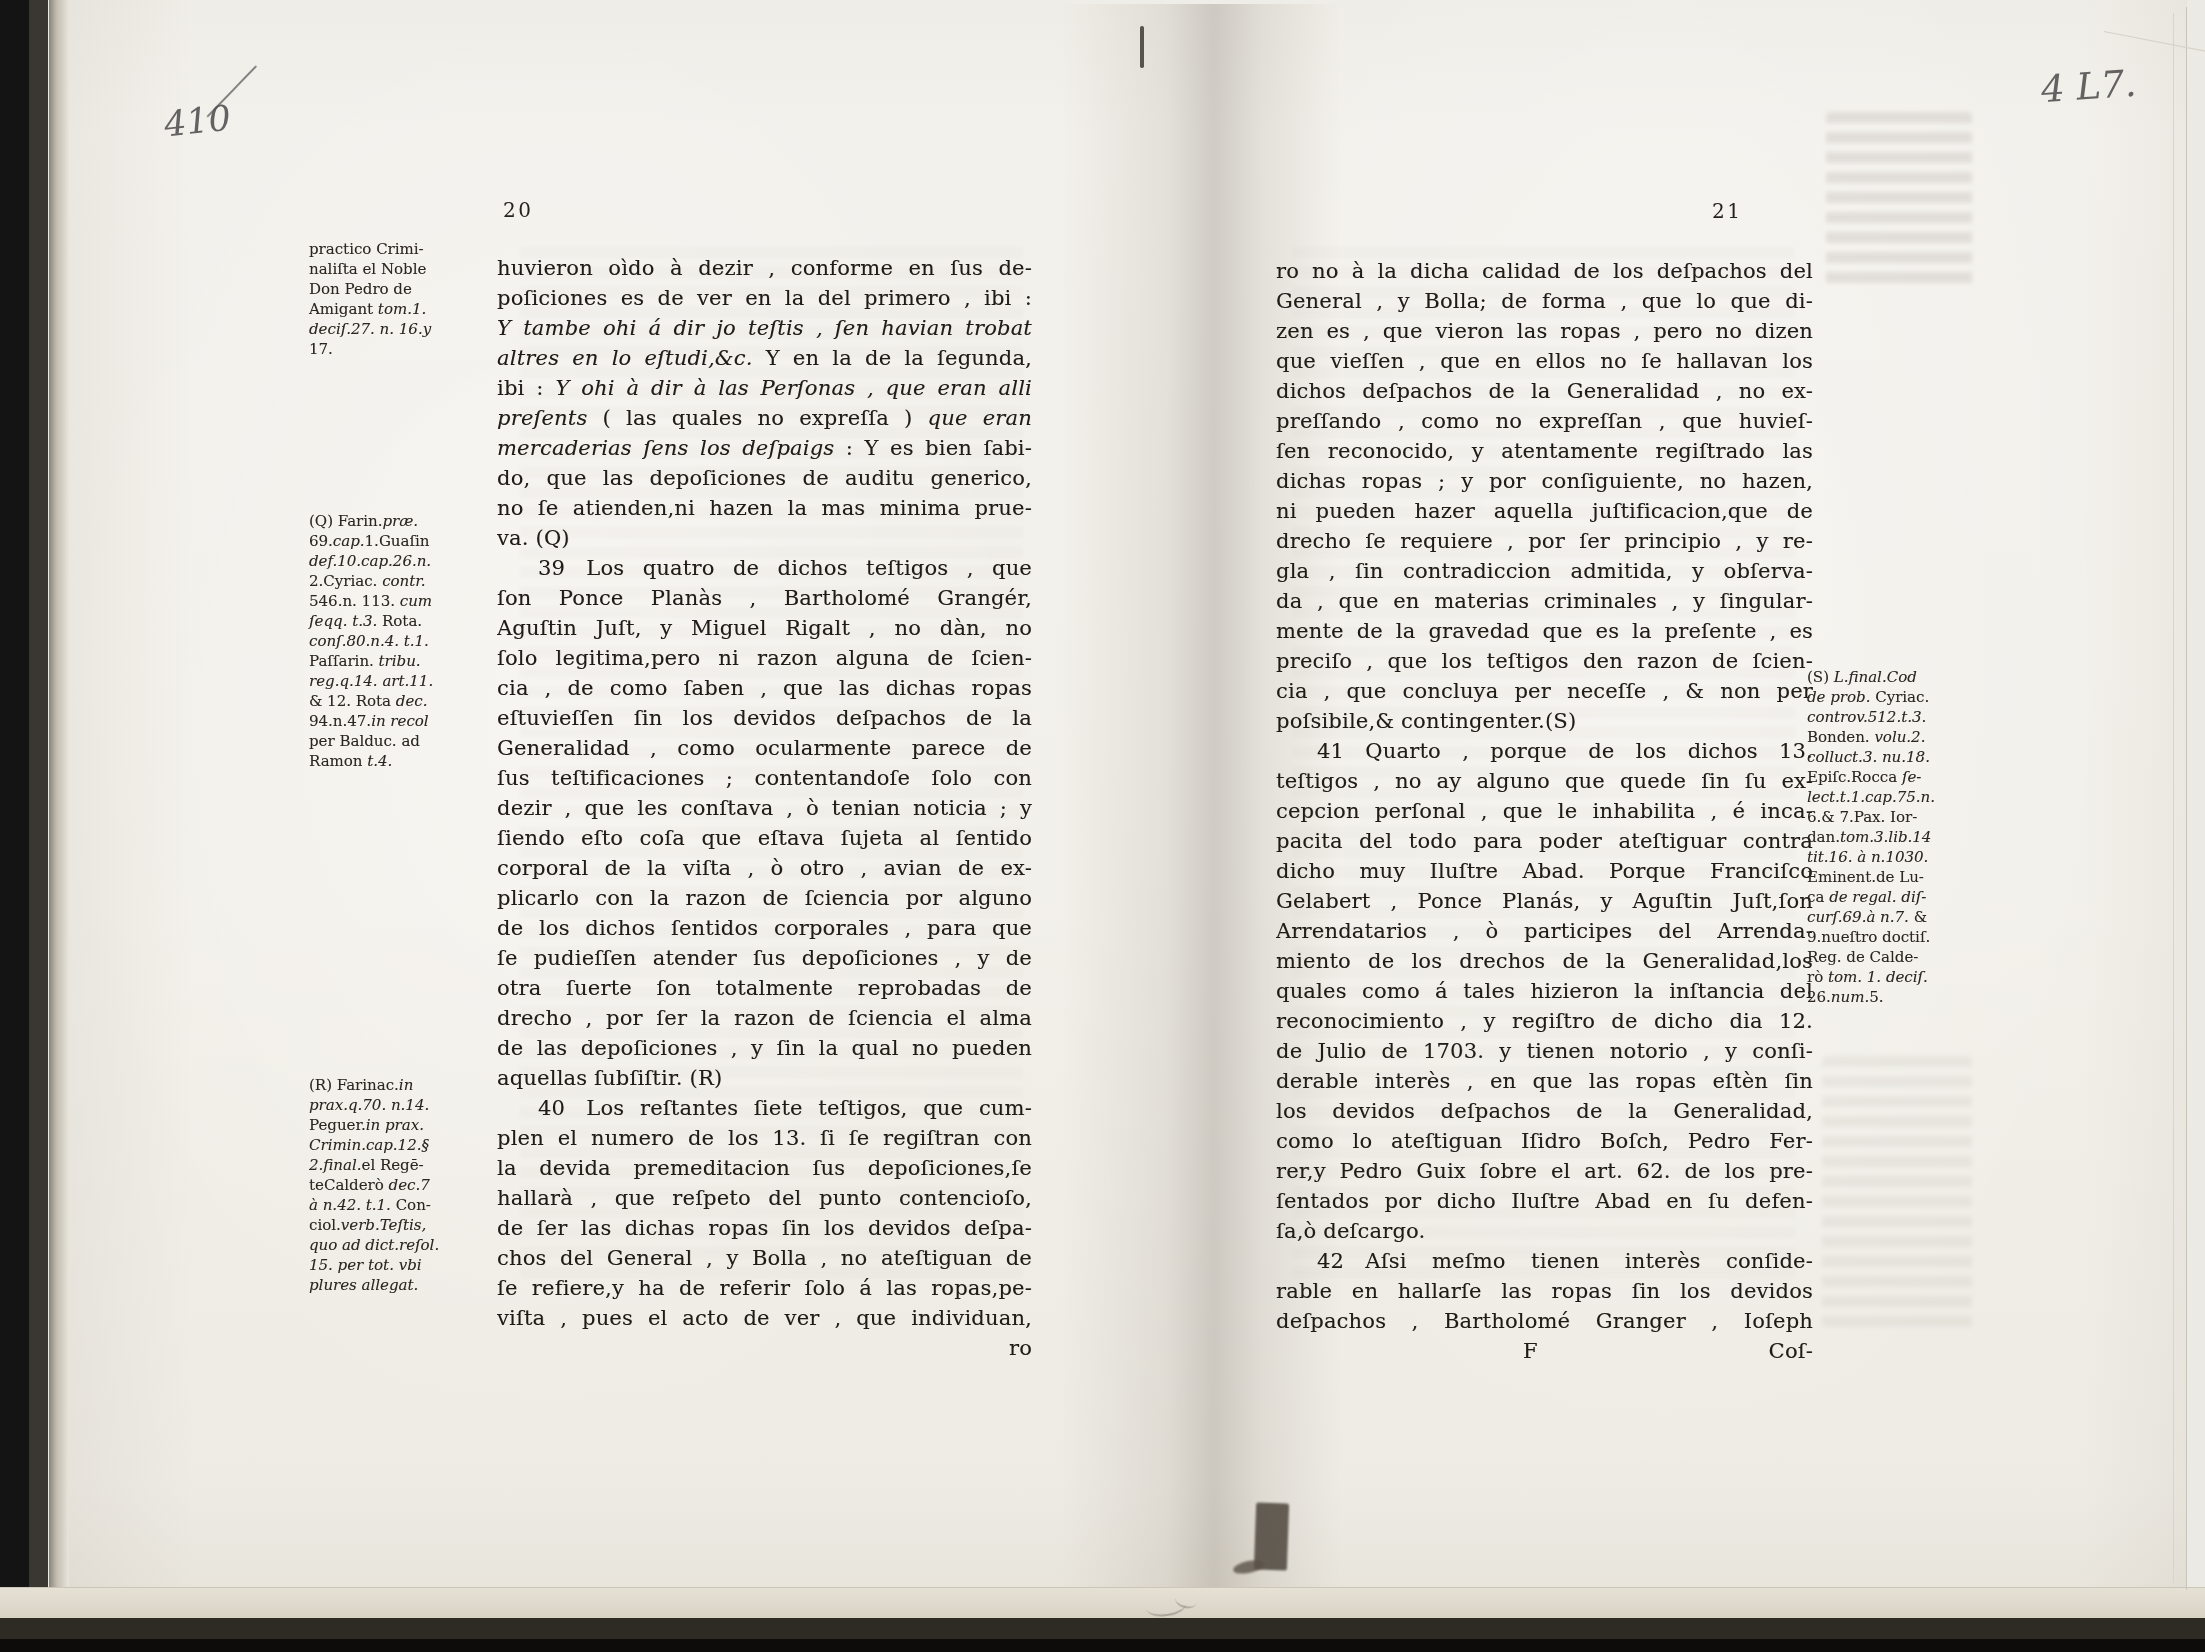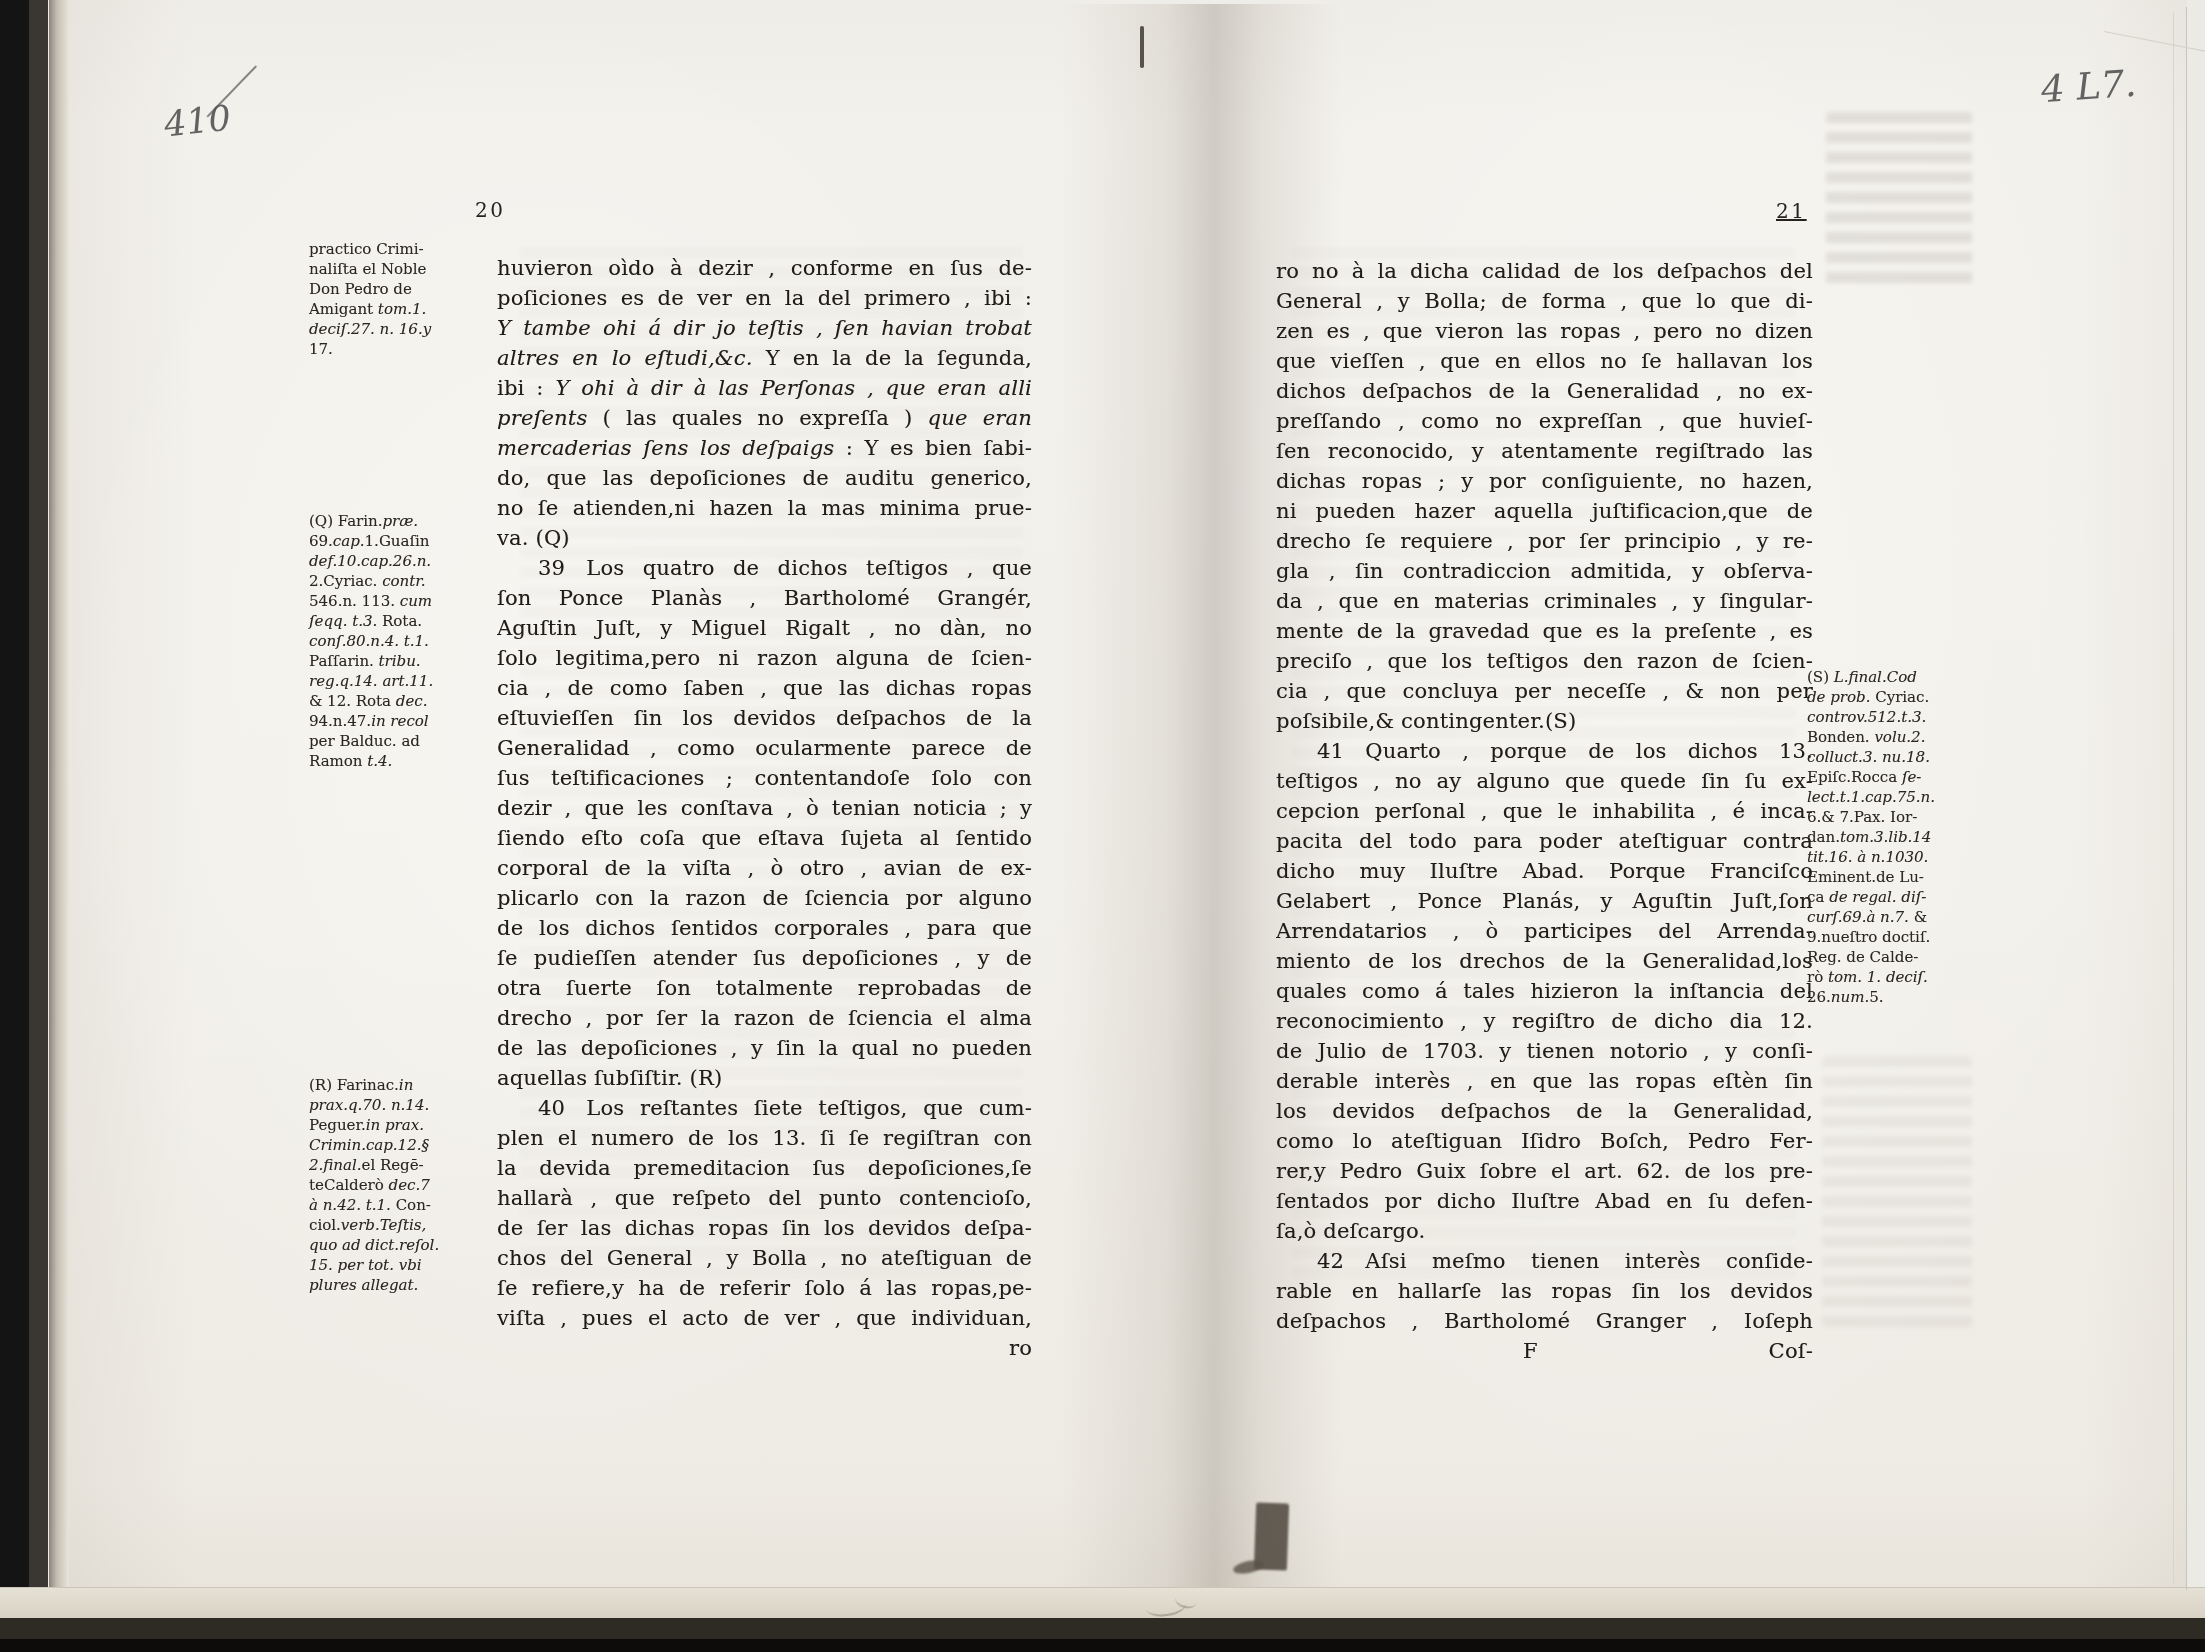--- a/index.html
+++ b/index.html
@@ -93,22 +93,22 @@
   <div class="ghost faint" style="left:520px;top:247px;width:503px;height:1036px;opacity:.22;"></div>
   <div class="ghost faint" style="left:1292px;top:247px;width:503px;height:1036px;opacity:.22;"></div>
 
   <div class="hand" style="left:164px;top:101px;font-size:35px;transform:rotate(-6deg);">410</div>
   <div class="hand-stroke" style="left:207px;top:116px;"></div>
   <div class="hand" style="left:2041px;top:65px;font-size:37px;transform:rotate(-4deg);">4 L7.</div>
 
   <div class="pencil-arc" style="left:1146px;top:1596px;transform:rotate(-8deg);"></div>
   <div class="pencil-arc" style="left:1175px;top:1593px;width:22px;height:13.2px;transform:rotate(14deg);"></div>
 
-  <div class="pagenum" style="left:475px;top:198px;">20</div>
-  <div class="pagenum" style="left:1776px;top:199px;text-decoration:underline;">21</div>
+  <div class="pagenum" style="left:503px;top:198px;">20</div>
+  <div class="pagenum" style="left:1712px;top:199px;">21</div>
 
   <div class="body-col" id="body-left" style="left:497px;top:221px;width:535px;">
       <div class="bline"><span>huvieron oìdo à dezir , conforme en ſus de-</span></div>
       <div class="bline"><span>poſiciones es de ver en la del primero , ibi :</span></div>
       <div class="bline"><span class="it">Y tambe ohi á dir jo teſtis , ſen havian trobat</span></div>
       <div class="bline"><span class="it">altres en lo eſtudi,&amp;c.</span><span> Y en la de la ſegunda,</span></div>
       <div class="bline"><span>ibi : </span><span class="it">Y ohi à dir à las Perſonas , que eran alli</span></div>
       <div class="bline"><span class="it">preſents</span><span> ( las quales no expreſſa ) </span><span class="it">que eran</span></div>
       <div class="bline"><span class="it">mercaderias ſens los deſpaigs</span><span> : Y es bien ſabi-</span></div>
       <div class="bline"><span>do, que las depoſiciones de auditu generico,</span></div>

